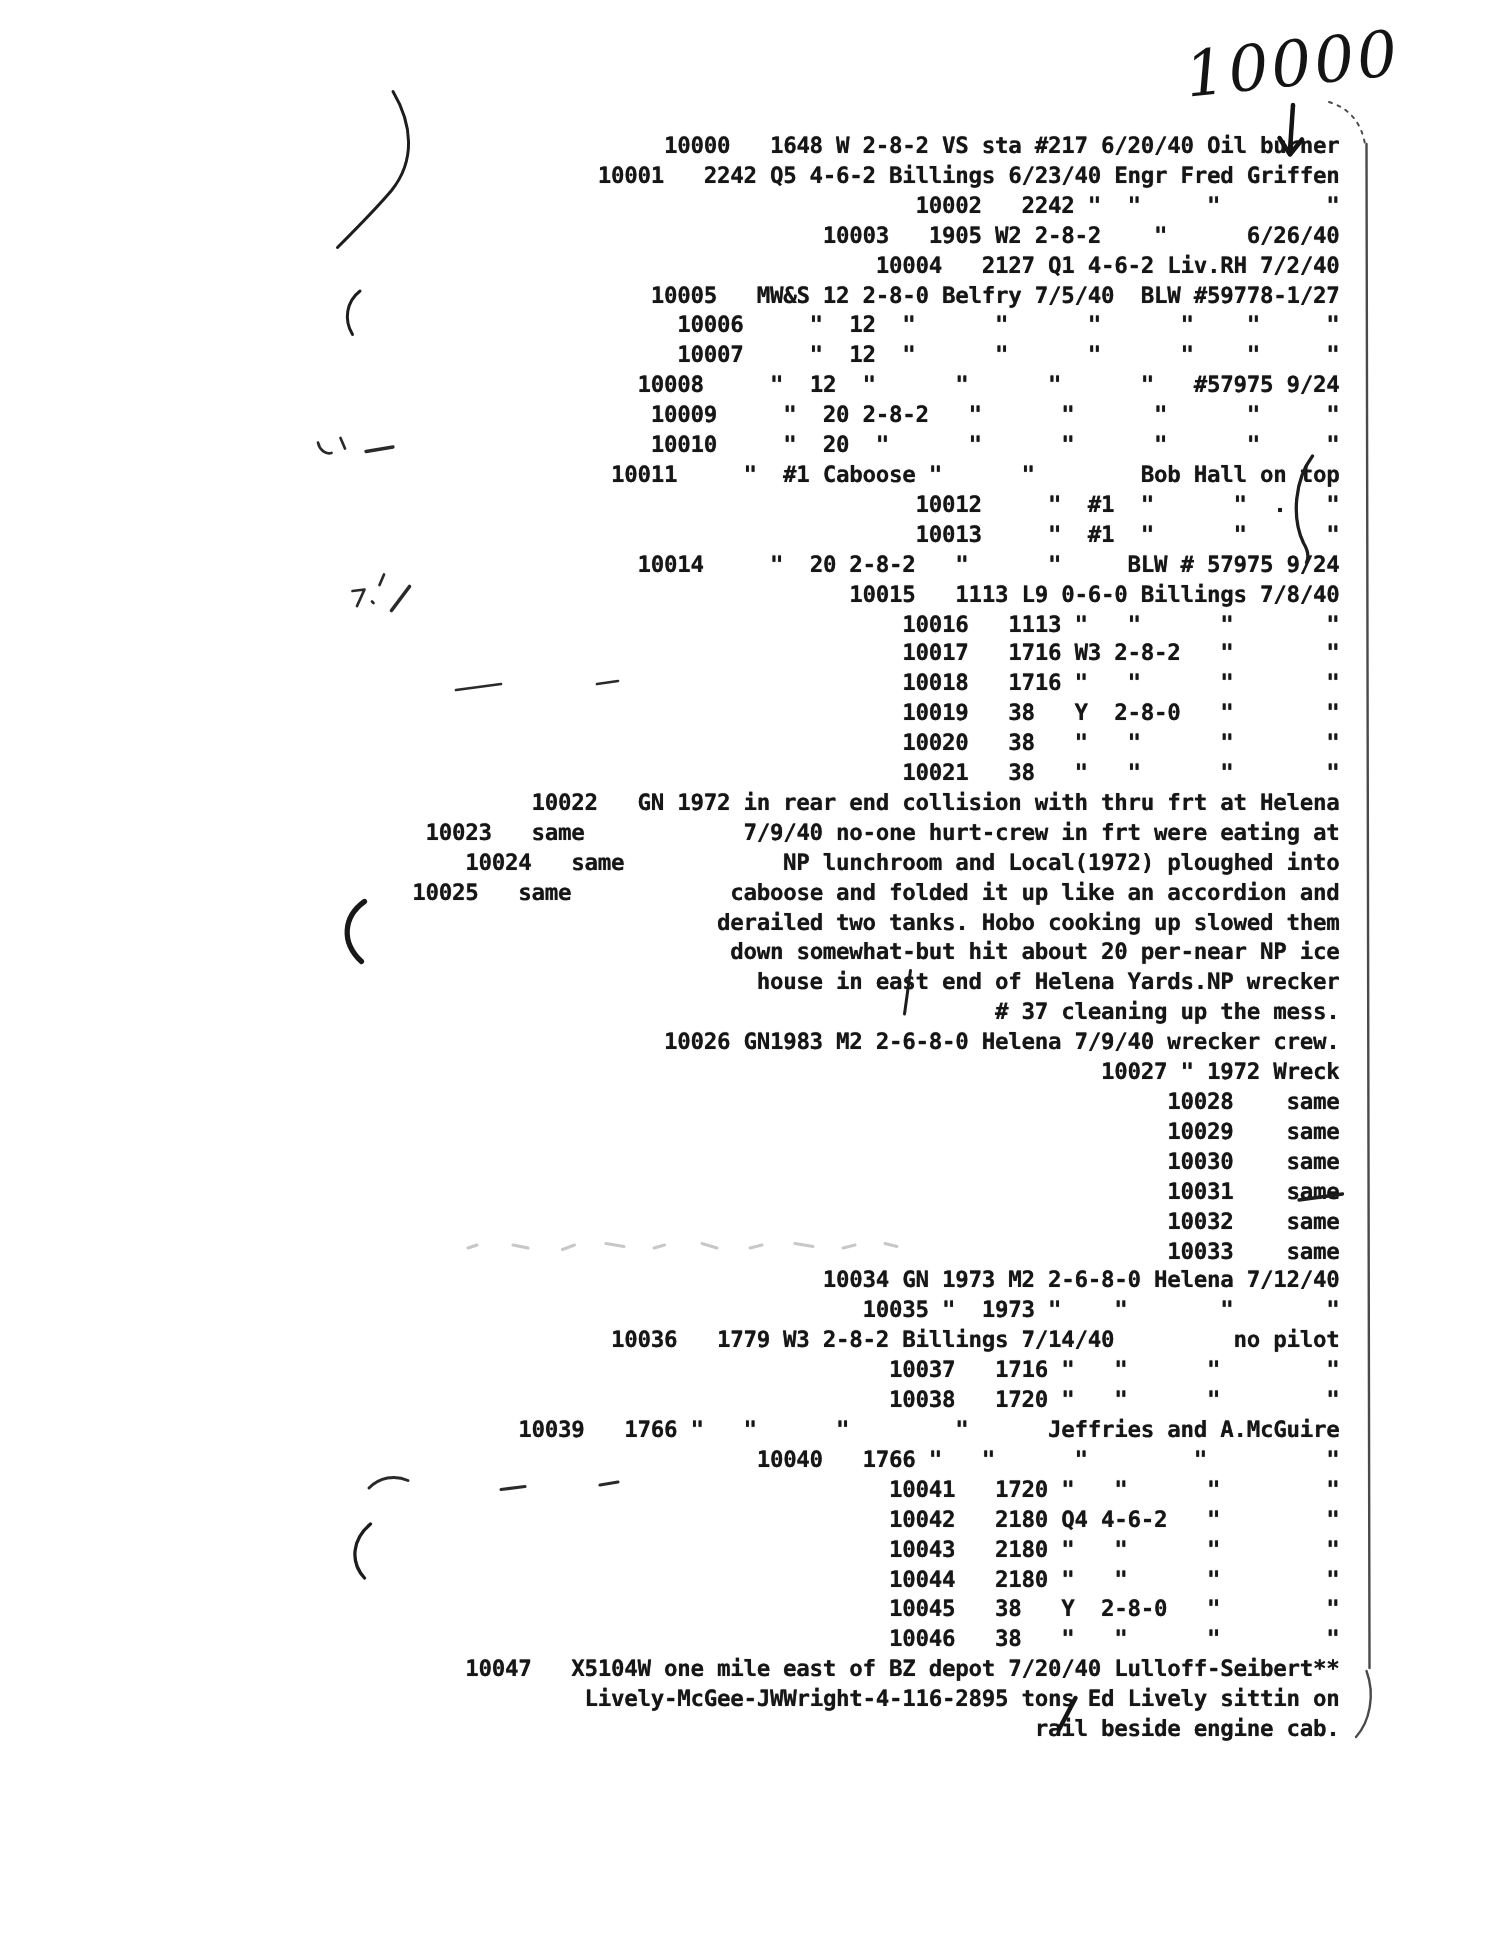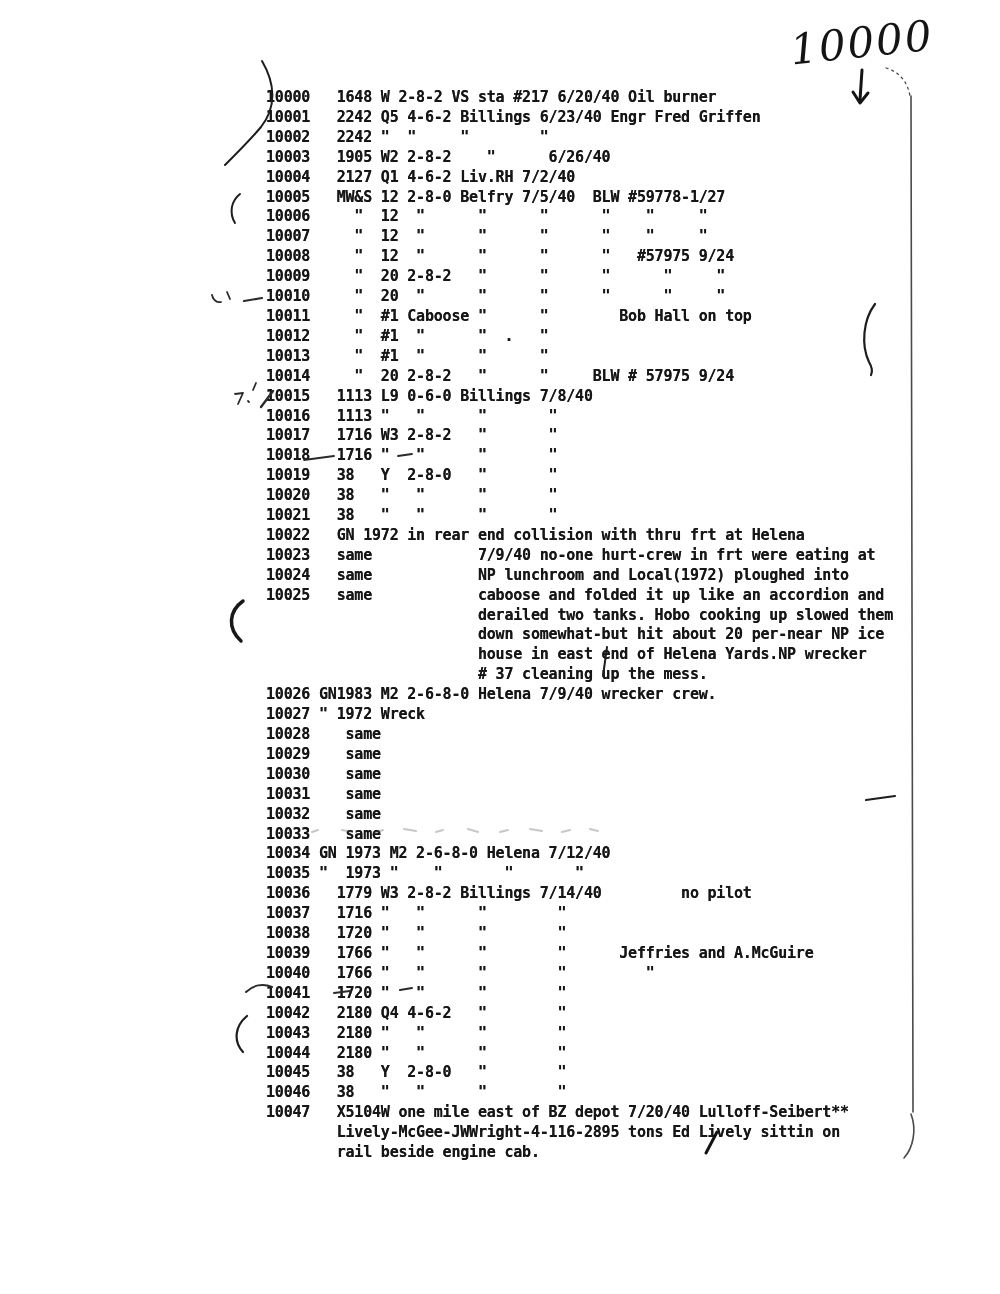--- a/index.html
+++ b/index.html
@@ -14,21 +14,21 @@
     position:absolute;
     left:266px;top:88px;
     font-size:15px;
     line-height:19.9px;
     font-weight:700;
     color:#161616;
     white-space:pre;
     letter-spacing:-0.2px;
     text-shadow:0 0 0.5px rgba(10,10,10,0.75);
   }
-  .log .line{white-space:pre;min-height:19.9px;}
+  .log .line{white-space:pre;min-height:19.9px;text-align:right;}
   .handwritten{
     position:absolute;
     left:790px;top:18px;
     font-family:"DejaVu Serif", serif;
     font-style:italic;
     font-size:42px;
     font-weight:500;
     color:#141414;
     transform:rotate(-6deg);
     letter-spacing:2px;

